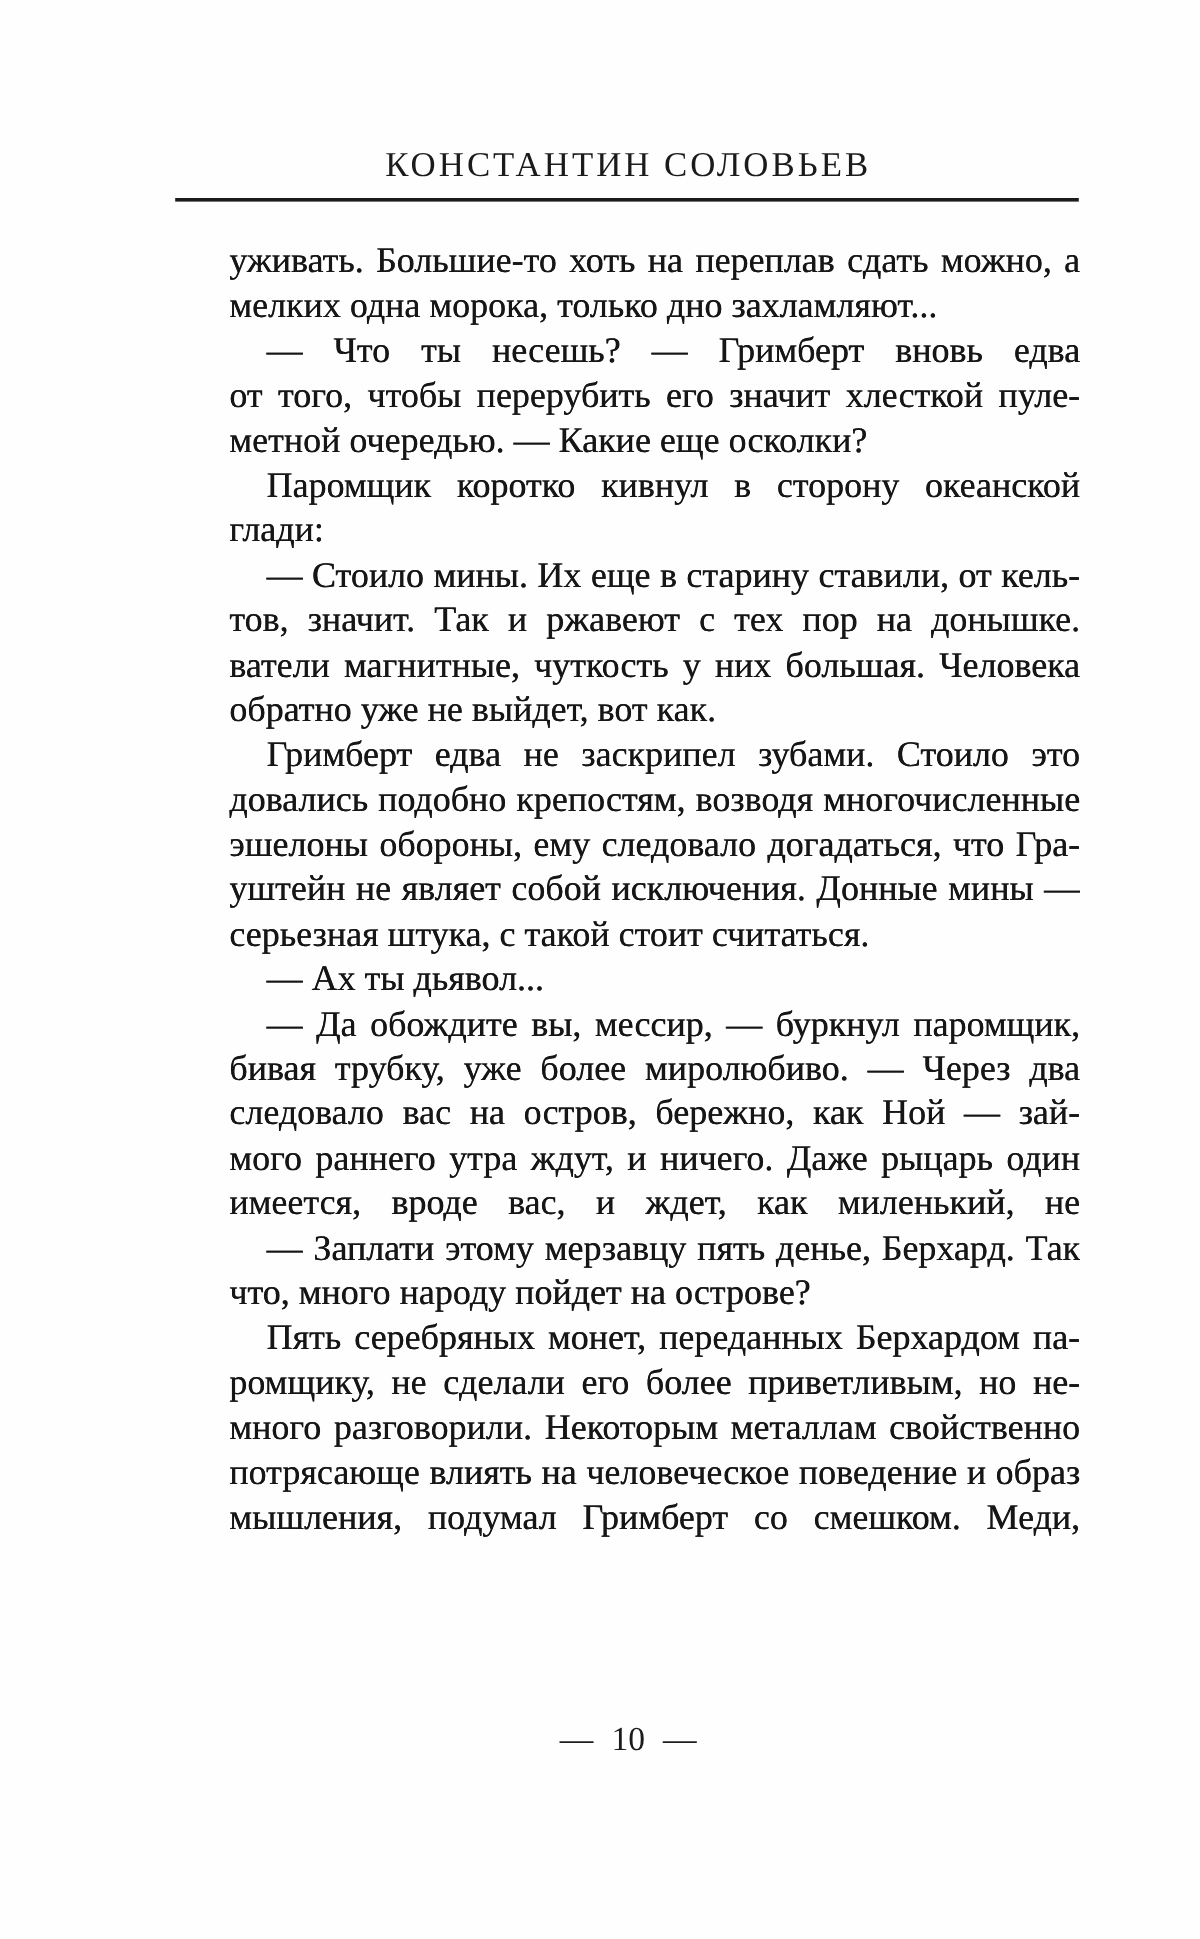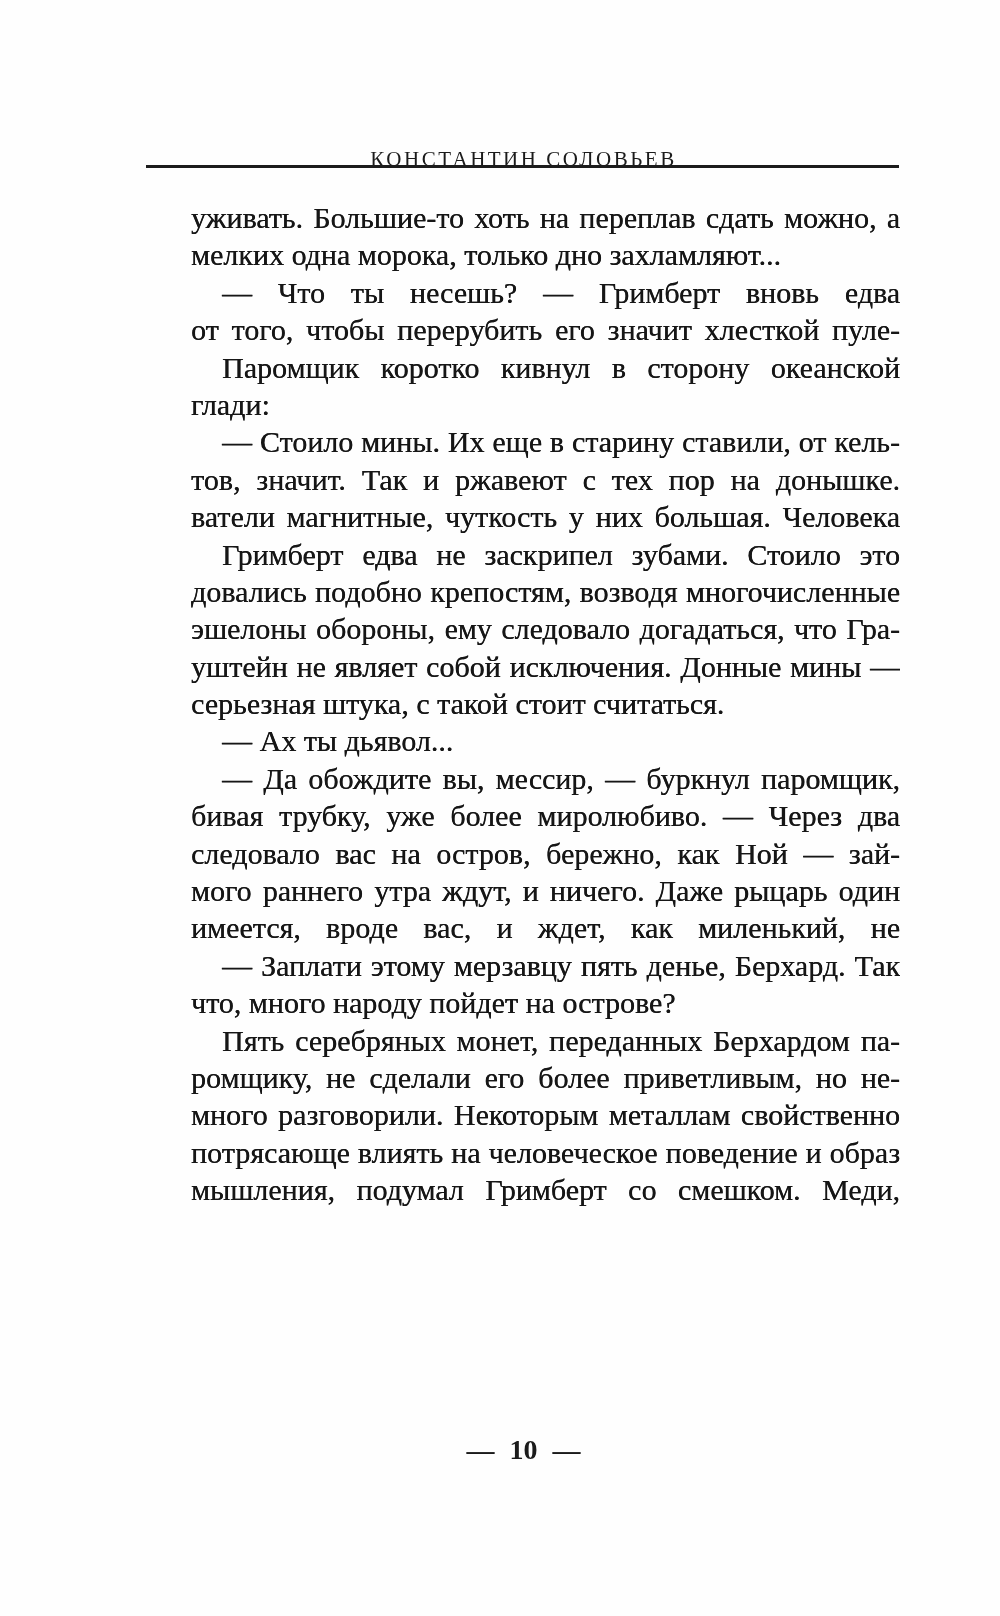--- a/index.html
+++ b/index.html
@@ -11,25 +11,25 @@
     position: relative;
     width: 1000px;
     height: 1616px;
     background: #fefefe;
     color: #161616;
     font-family: "Liberation Serif", "DejaVu Serif", serif;
     overflow: hidden;
   }
   .running-header {
     position: absolute;
-    top: 147px;
+    top: 122px;
     left: 147px;
     width: 753px;
     text-align: center;
-    font-size: 21px;
+    font-size: 29px;
     letter-spacing: 2.5px;
     white-space: nowrap;
     color: #1b1b1b;
   }
   .header-rule {
     position: absolute;
     top: 165px;
     left: 146px;
     width: 753px;
     height: 3px;
@@ -63,49 +63,50 @@
   }
   .page-number {
     position: absolute;
     top: 1434px;
     left: 147px;
     width: 753px;
     text-align: center;
     font-size: 28px;
     word-spacing: 8px;
     color: #1b1b1b;
-    font-weight: bold;
   }
 </style>
 </head>
 <body>
 
 <div class="page">
 
   <div class="running-header">КОНСТАНТИН СОЛОВЬЕВ</div>
 
   <div class="header-rule"></div>
 
   <div class="body-text">
       <div class="paragraph">
         <div class="line fill">уживать. Большие-то хоть на переплав сдать можно, а от</div>
         <div class="line">мелких одна морока, только дно захламляют...</div>
       </div>
       <div class="paragraph">
         <div class="line indent fill">— Что ты несешь? — Гримберт вновь едва удержался</div>
         <div class="line fill">от того, чтобы перерубить его значит хлесткой пуле-</div>
+        <div class="line">метной очередью. — Какие еще осколки?</div>
       </div>
       <div class="paragraph">
         <div class="line indent fill">Паромщик коротко кивнул в сторону океанской</div>
         <div class="line">глади:</div>
       </div>
       <div class="paragraph">
         <div class="line indent fill">— Стоило мины. Их еще в старину ставили, от кель-</div>
         <div class="line fill">тов, значит. Так и ржавеют с тех пор на донышке. Взры-</div>
         <div class="line fill">ватели магнитные, чуткость у них большая. Человека</div>
+        <div class="line">обратно уже не выйдет, вот как.</div>
       </div>
       <div class="paragraph">
         <div class="line indent fill">Гримберт едва не заскрипел зубами. Стоило это</div>
         <div class="line fill">довались подобно крепостям, возводя многочисленные</div>
         <div class="line fill">эшелоны обороны, ему следовало догадаться, что Гра-</div>
         <div class="line fill">уштейн не являет собой исключения. Донные мины —</div>
         <div class="line">серьезная штука, с такой стоит считаться.</div>
       </div>
       <div class="paragraph">
         <div class="line indent">— Ах ты дьявол...</div>

